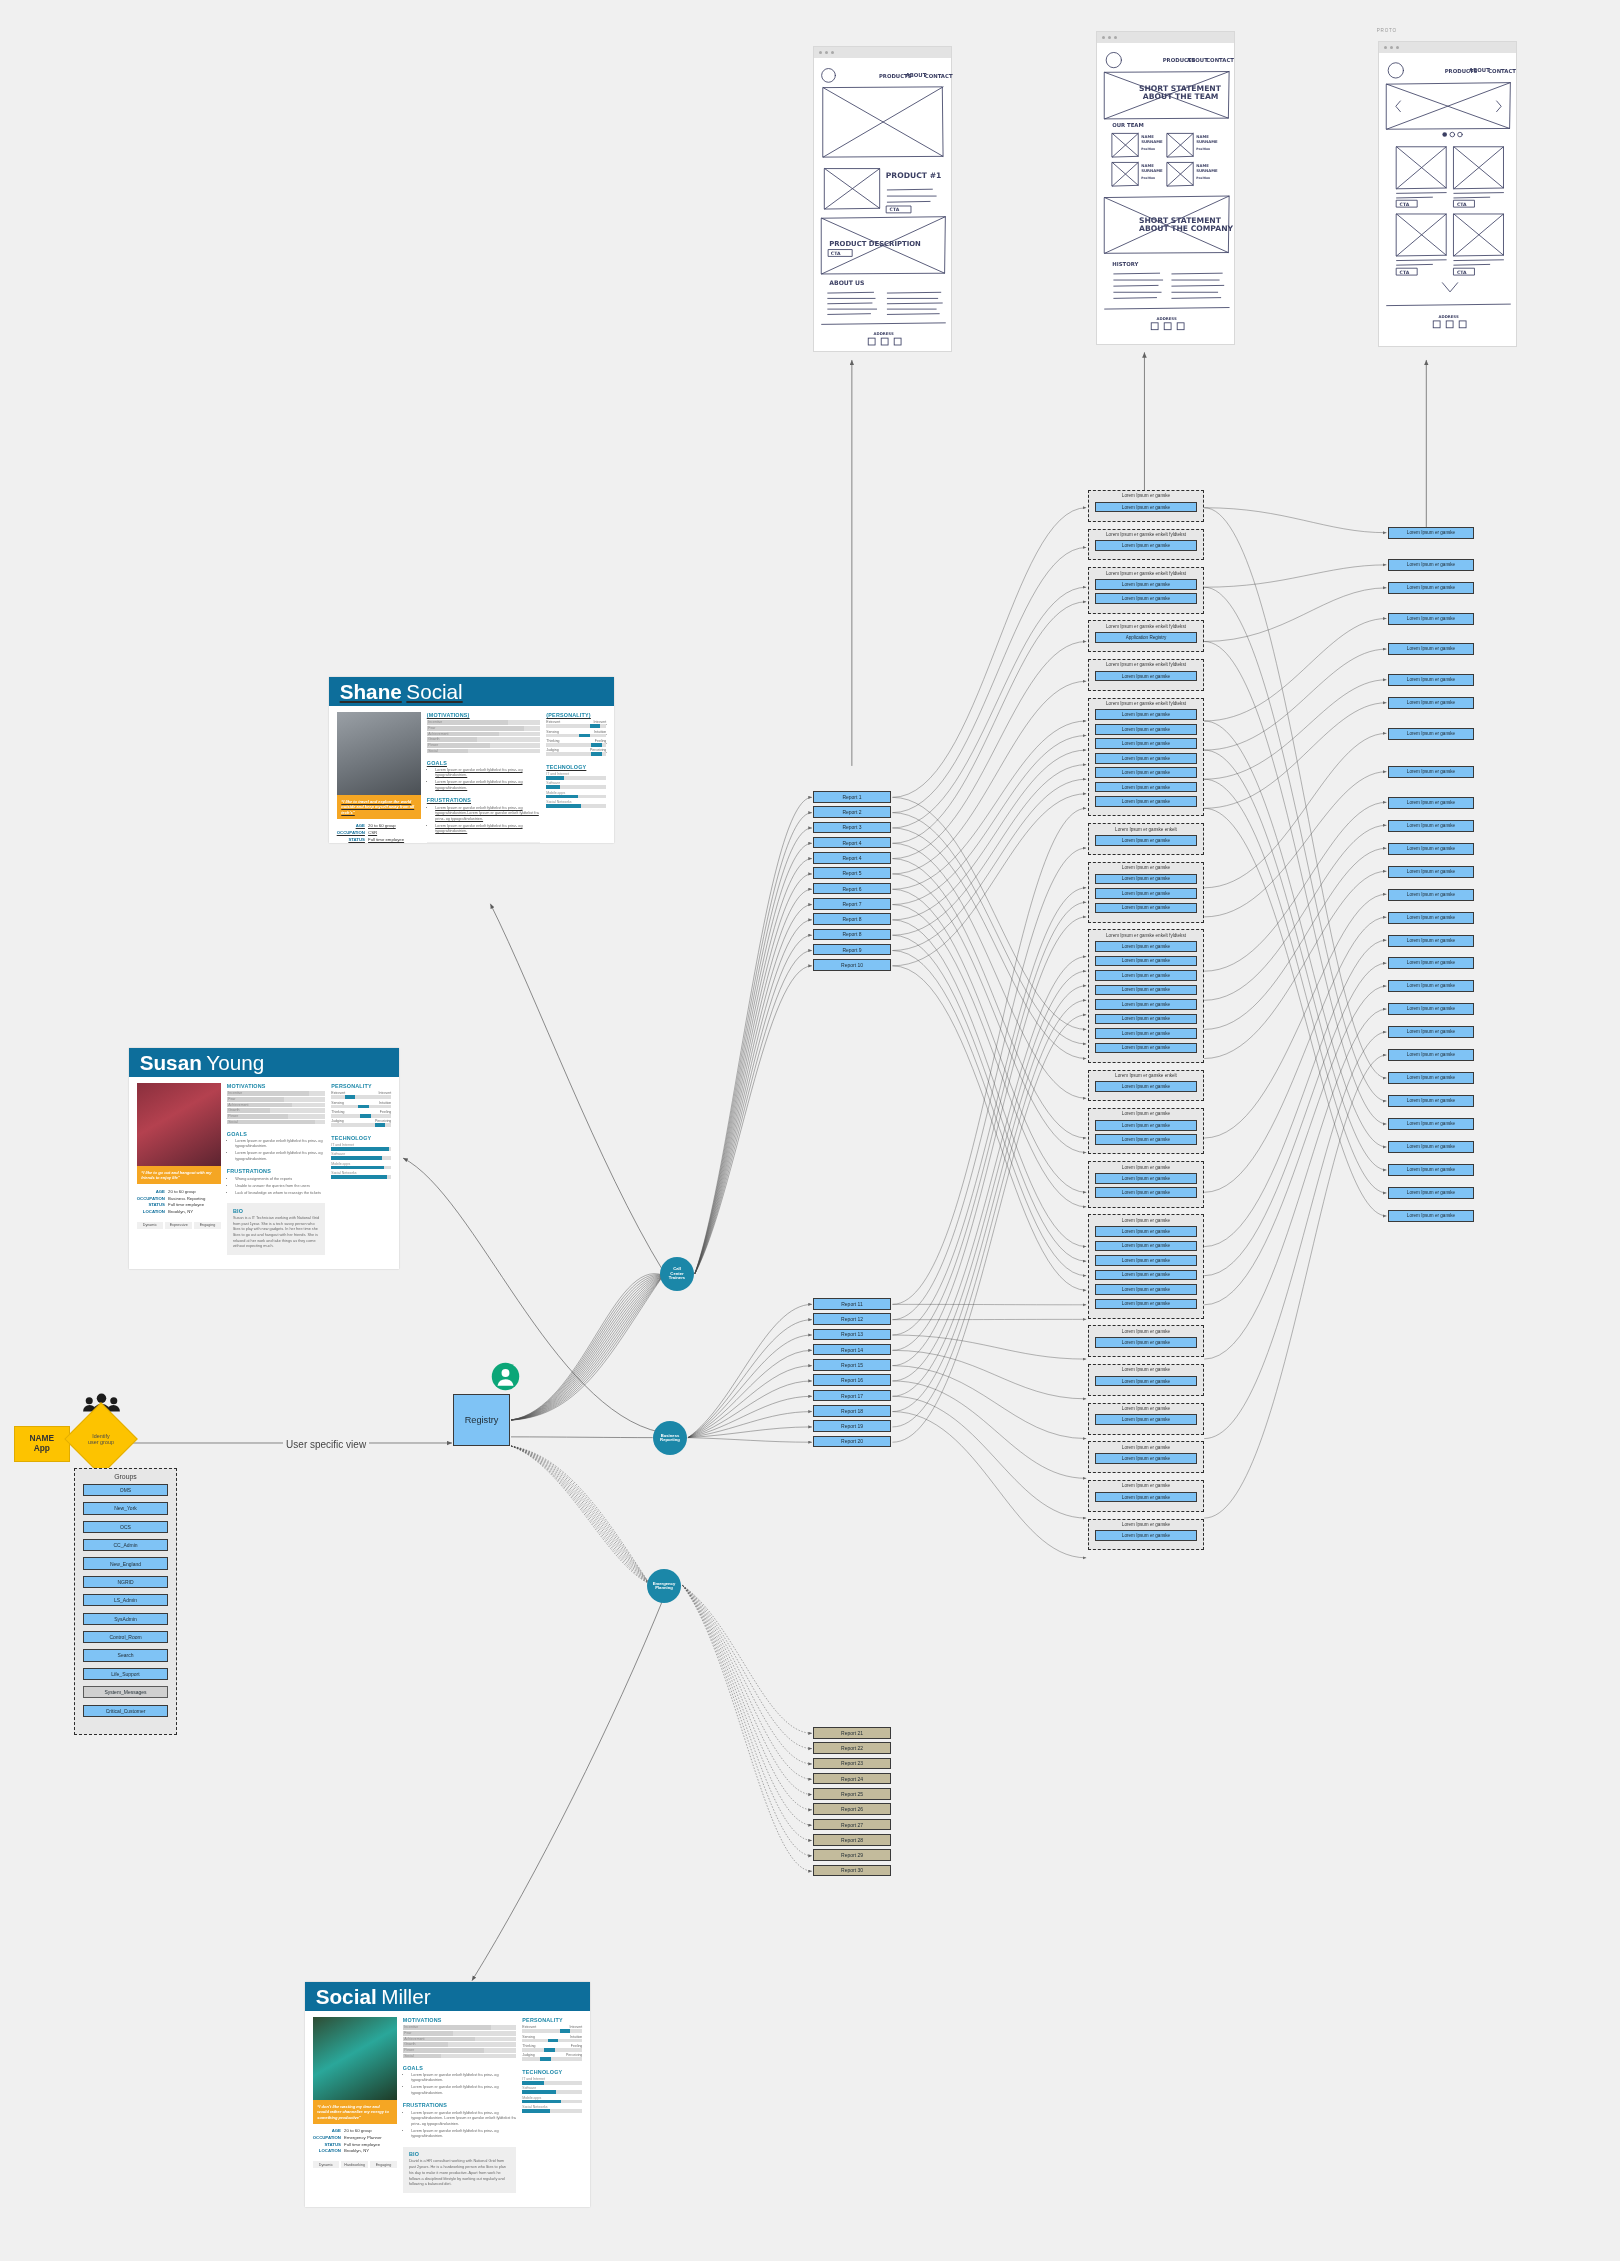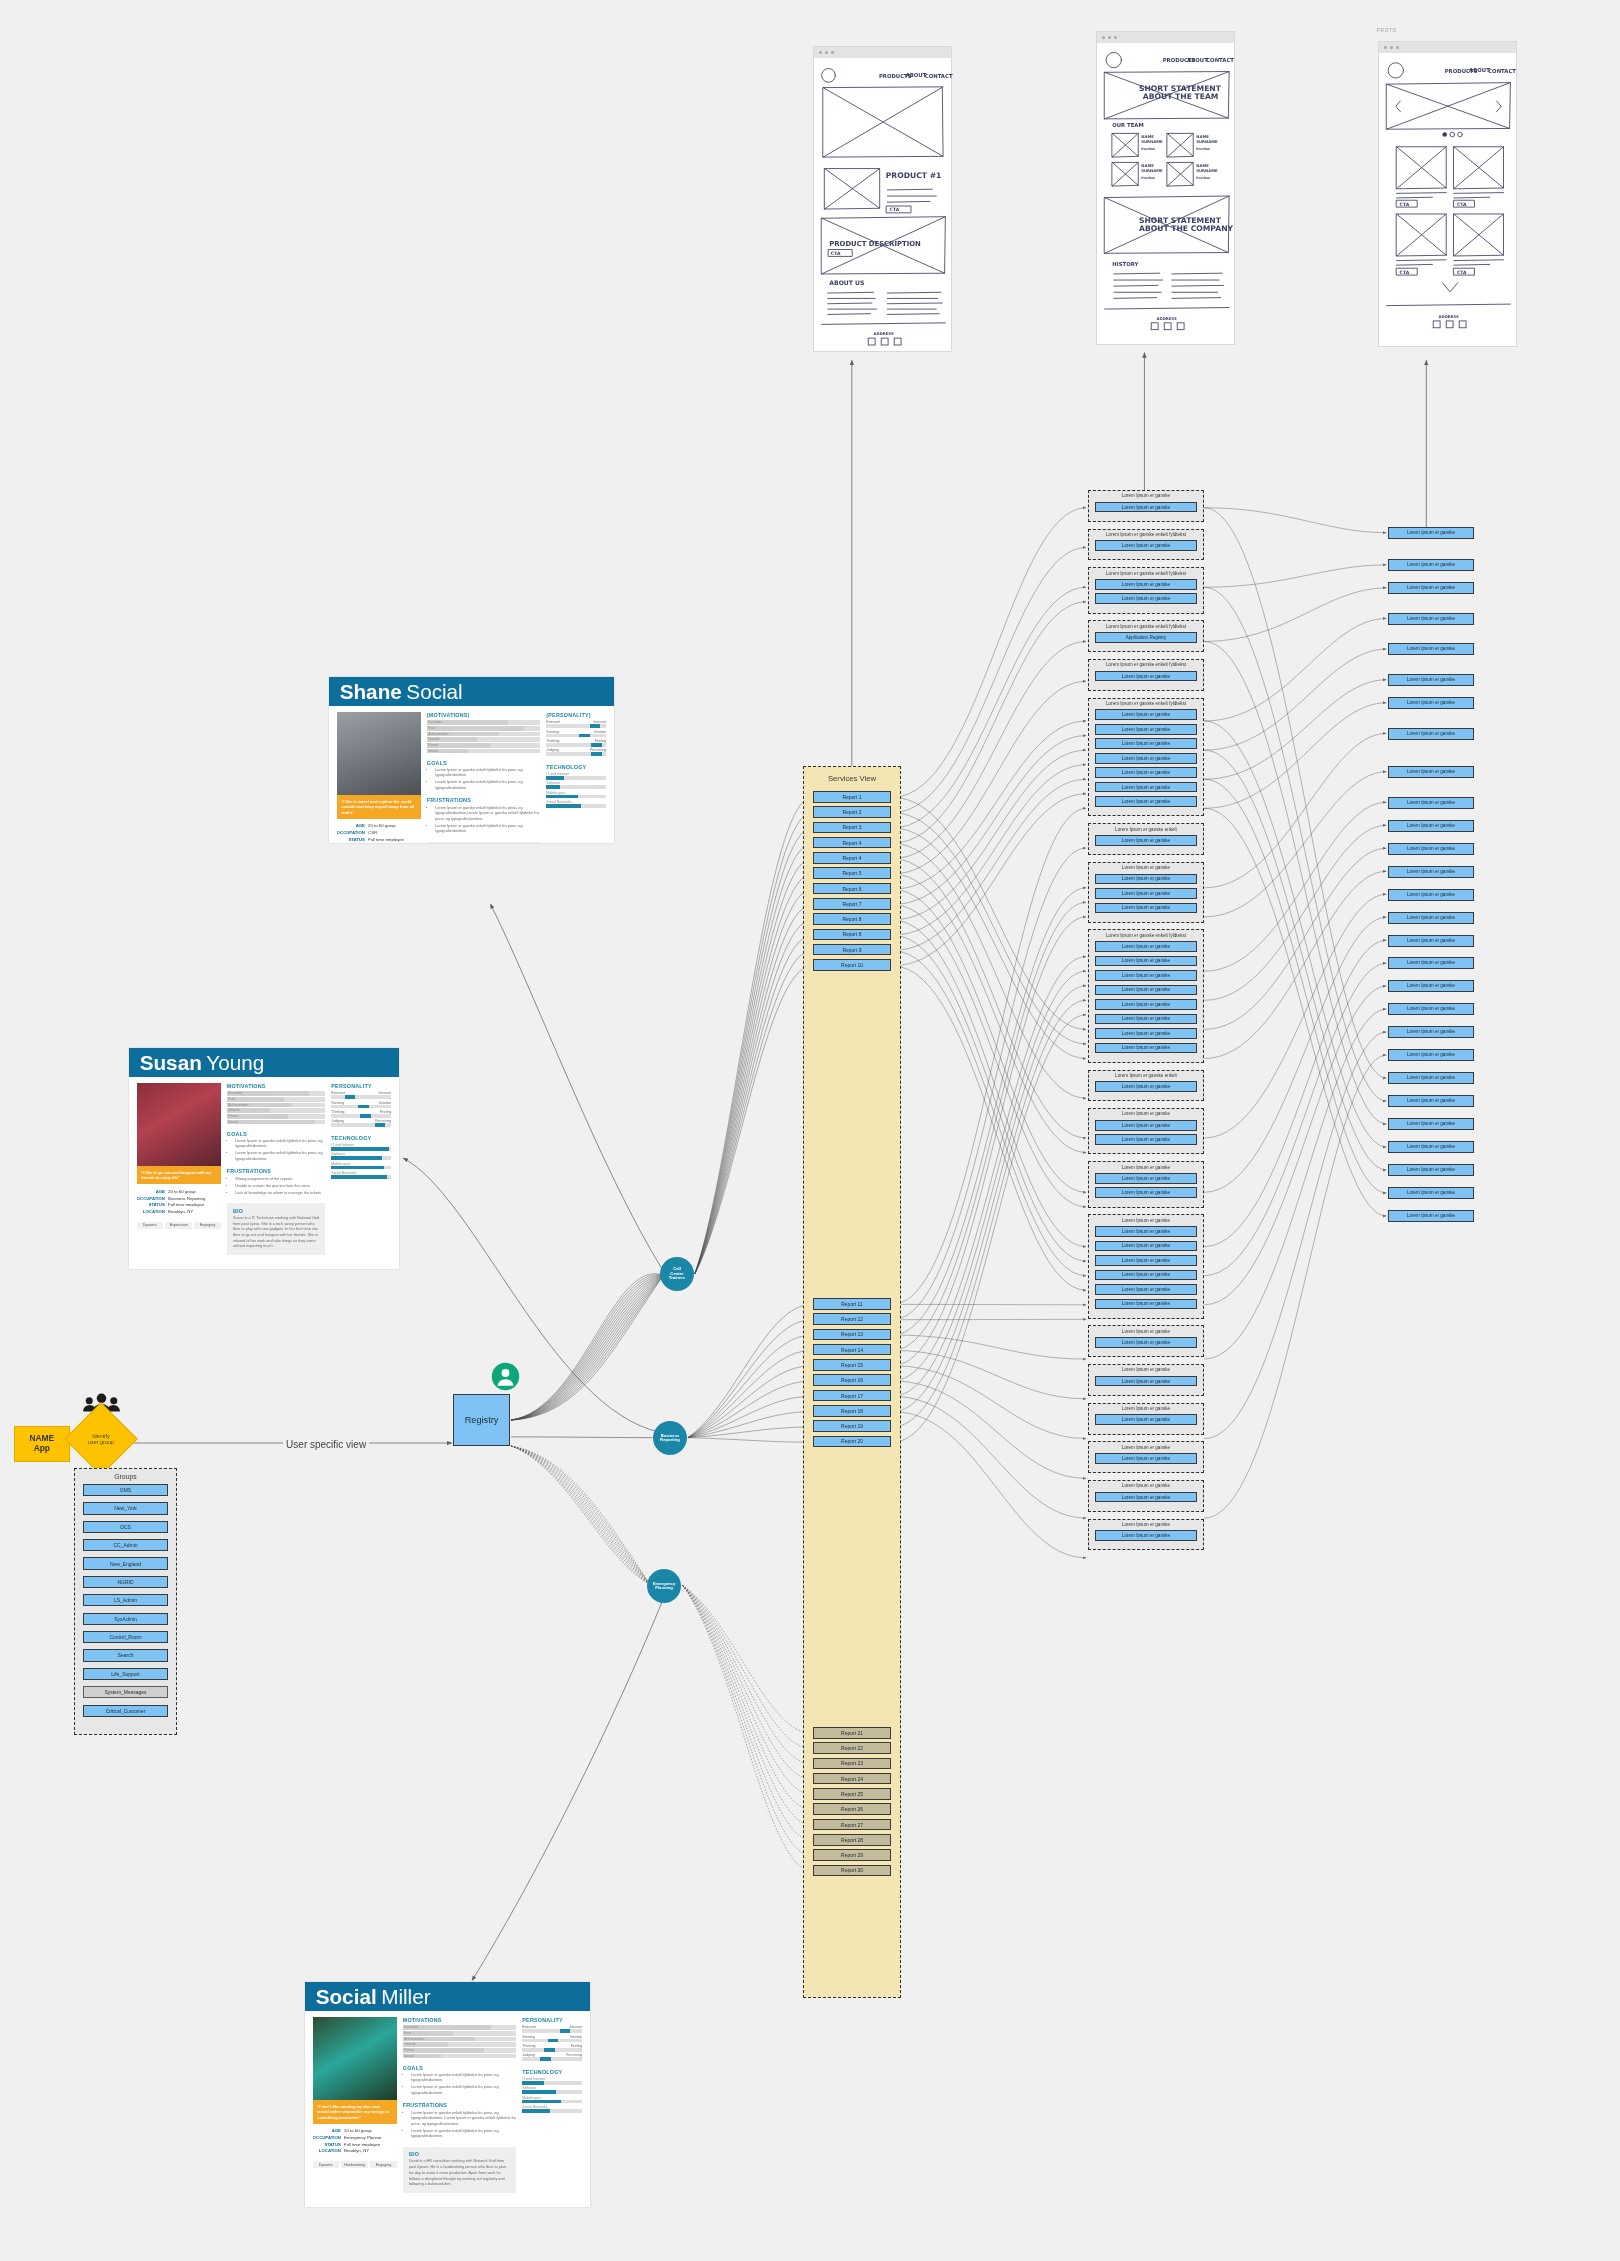--- a/index.html
+++ b/index.html
@@ -453,23 +453,20 @@
         <div>Reporting</div>
       </div>
   </div>
   <div class="abs circ-role" style="left:647px;top:1569px;width:34px;height:34px;font-size:4.2px;">
     <div id="role2">
         <div>Emergency</div>
         <div>Planning</div>
       </div>
   </div>
 
-  <div class="abs dashgroup sv" style="left:803px;top:766px;width:98px;height:1232px;">
-    <div class="grp-title" style="font-size:7.7px;margin-top:7.7px;">Services View</div>
-  </div>
   <div class="abs" id="sv-primary" style="left:813px;top:791px;width:78px;">
       <div class="node-blue" style="height: 11.5px; font-size: 5px; margin-bottom: 3.8px;">
         <span>Report 1</span>
       </div>
       <div class="node-blue" style="height: 11.5px; font-size: 5px; margin-bottom: 3.8px;">
         <span>Report 2</span>
       </div>
       <div class="node-blue" style="height: 11.5px; font-size: 5px; margin-bottom: 3.8px;">
         <span>Report 3</span>
       </div>
@@ -833,21 +830,21 @@
       </div>
       <div class="node-blue" style="position: absolute; left: 0px; top: 660px; width: 86px; height: 11.5px; font-size: 4.6px;">
         <span>Lorem Ipsum er ganske</span>
       </div>
       <div class="node-blue" style="position: absolute; left: 0px; top: 683px; width: 86px; height: 11.5px; font-size: 4.6px;">
         <span>Lorem Ipsum er ganske</span>
       </div>
     </div>
 
   <div id="personas-host">
-      <div class="persona" style="left: 329px; top: 677px; width: 285px; height: 166px;">
+      <div class="persona" style="left: 329px; top: 677px; width: 285px; height: 166px; text-decoration: underline;">
         <div class="p-head" style="height: 29px; padding-left: 10.7px; font-size: 20.7px;">
           <span class="fn">Shane</span>
           <span class="ln">Social</span>
         </div>
         <div class="p-body" style="padding: 6.1px 7.7px 0px; gap: 6.1px; height: 193px;">
           <div class="p-col-l" style="width: 84px; flex: 0 0 84px;">
             <div class="p-photo" style="height: 83px; background: linear-gradient(160deg, rgb(154, 160, 166) 0%, rgb(111, 117, 123) 55%, rgb(75, 80, 85) 100%);"></div>
             <div class="p-quote" style="font-size: 4px; line-height: 1.35; padding: 3.8px 4.6px; min-height: 18.4px;">“I like to travel and explore the world outside and keep myself away from all tech’s”</div>
             <div class="p-meta" style="margin-top: 4.6px; font-size: 4.3px; line-height: 1.55;">
               <div class="k">AGE</div>

